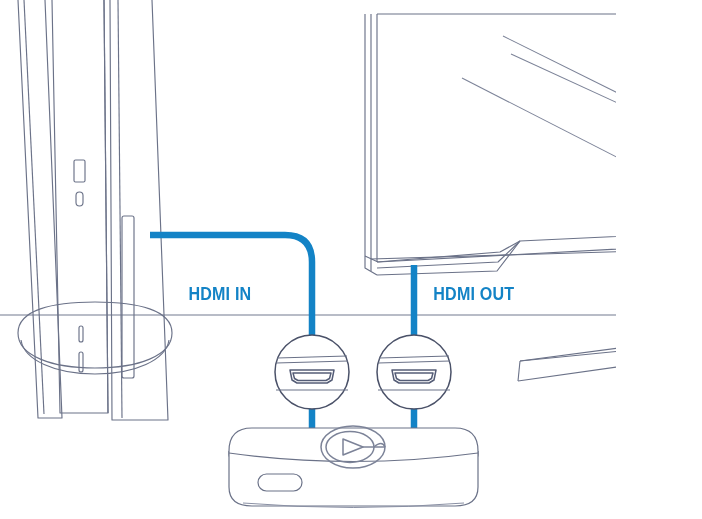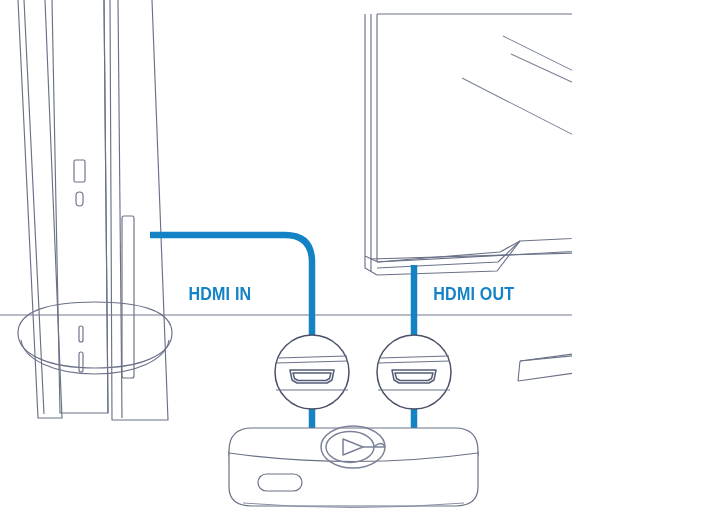--- a/index.html
+++ b/index.html
@@ -10,20 +10,21 @@
   }
   body {
     font-family: "Liberation Sans", sans-serif;
   }
   #diagram-root {
     position: relative;
     width: 572px;
     height: 519px;
     background: #ffffff;
     overflow: hidden;
+    padding-left: 44px;
   }
   #diagram-svg {
     position: absolute;
     top: 0;
     left: 0;
     width: 702px;
     height: 519px;
     display: block;
   }
   .lbl {

